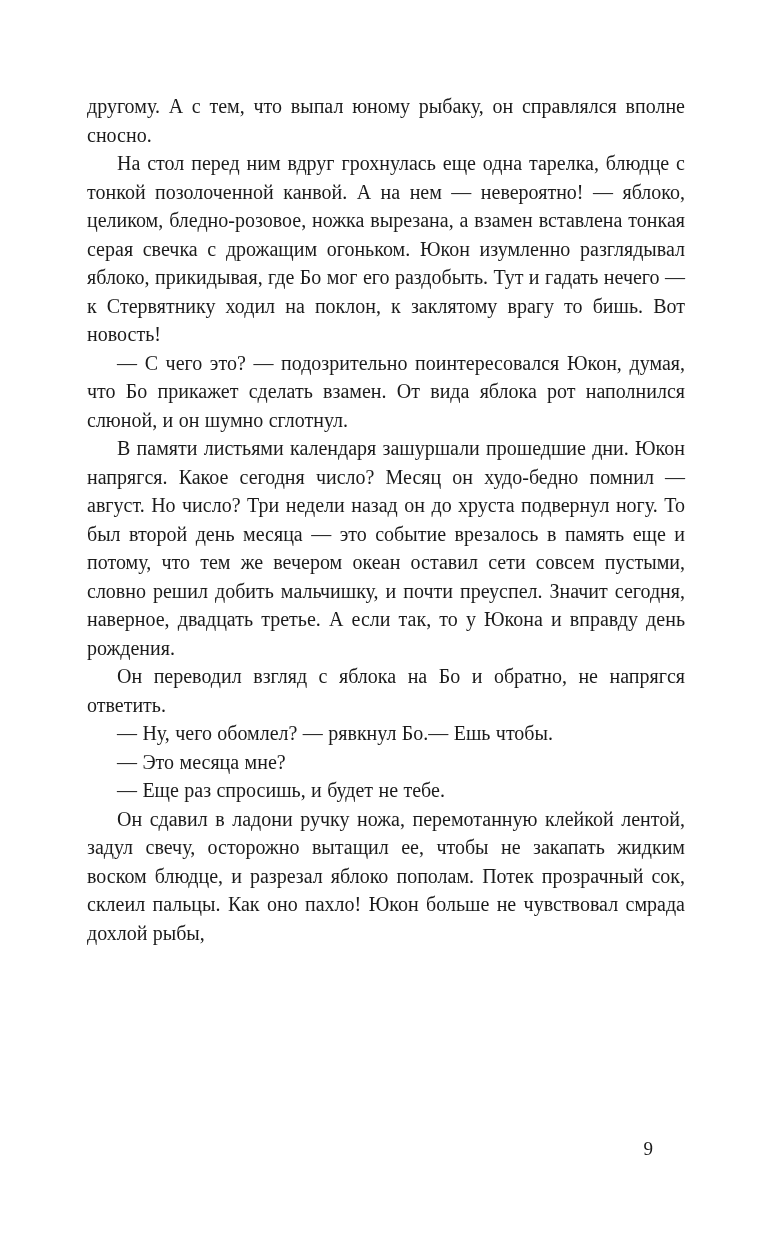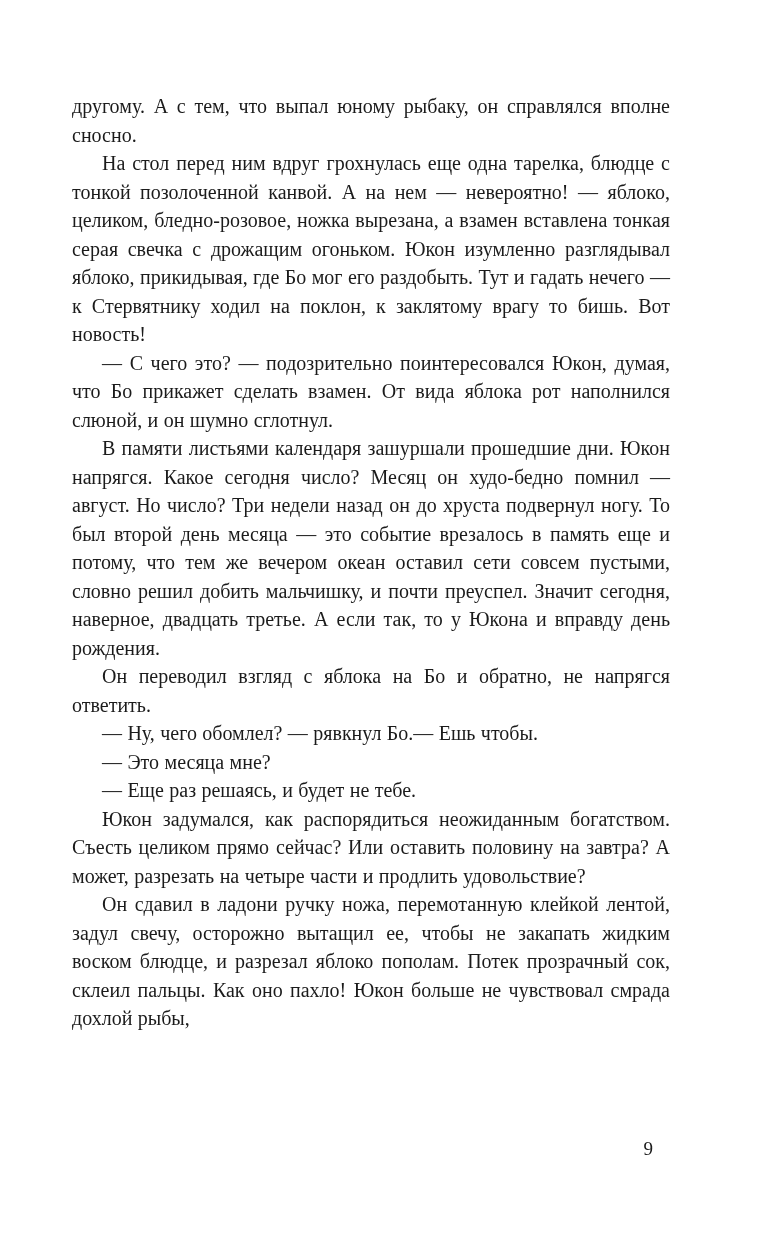--- a/index.html
+++ b/index.html
@@ -11,21 +11,21 @@
     position: relative;
     width: 768px;
     height: 1240px;
     background: #ffffff;
     overflow: hidden;
     font-family: "Liberation Serif", "DejaVu Serif", serif;
     color: #1b1b1b;
   }
   .text-block {
     position: absolute;
-    left: 72px;
+    left: 87px;
     top: 92px;
     width: 598px;
     font-size: 20px;
     line-height: 28.5px;
     text-align: justify;
     hyphens: auto;
     -webkit-hyphens: auto;
     word-spacing: 0.02em;
   }
   .text-block p {
@@ -51,20 +51,19 @@
 <div class="book-page">
 
   <div class="text-block">
     <p class="no-indent">другому. А с тем, что выпал юному рыбаку, он справлялся вполне сносно.</p>
     <p>На стол перед ним вдруг грохнулась еще одна тарелка, блюдце с тонкой позолоченной канвой. А на нем — невероятно! — яблоко, целиком, бледно-розовое, ножка вырезана, а взамен вставлена тонкая серая свечка с дрожащим огоньком. Юкон изумленно разглядывал яблоко, прикидывая, где Бо мог его раздобыть. Тут и гадать нечего — к Стервятнику ходил на поклон, к заклятому врагу то бишь. Вот новость!</p>
     <p>— С чего это? — подозрительно поинтересовался Юкон, думая, что Бо прикажет сделать взамен. От вида яблока рот наполнился слюной, и он шумно сглотнул.</p>
     <p>В памяти листьями календаря зашуршали прошедшие дни. Юкон напрягся. Какое сегодня число? Месяц он худо-бедно помнил — август. Но число? Три недели назад он до хруста подвернул ногу. То был второй день месяца — это событие врезалось в память еще и потому, что тем же вечером океан оставил сети совсем пустыми, словно решил добить мальчишку, и почти преуспел. Значит сегодня, наверное, двадцать третье. А если так, то у Юкона и вправду день рождения.</p>
     <p>Он переводил взгляд с яблока на Бо и обратно, не напрягся ответить.</p>
     <p>— Ну, чего обомлел? — рявкнул Бо.— Ешь чтобы.</p>
     <p>— Это месяца мне?</p>
-    <p>— Еще раз решаясь, и будет не тебе.</p>
-    <p>Юкон задумался, как распорядиться неожиданным богатством. Съесть целиком прямо сейчас? Или оставить половину на завтра? А может, разрезать на четыре части и продлить удовольствие?</p>
+    <p>— Еще раз спросишь, и будет не тебе.</p>
     <p>Он сдавил в ладони ручку ножа, перемотанную клейкой лентой, задул свечу, осторожно вытащил ее, чтобы не закапать жидким воском блюдце, и разрезал яблоко пополам. Потек прозрачный сок, склеил пальцы. Как оно пахло! Юкон больше не чувствовал смрада дохлой рыбы,</p>
   </div>
 
   <div class="page-number">9</div>
 
 </div>
 
 </body></html>

